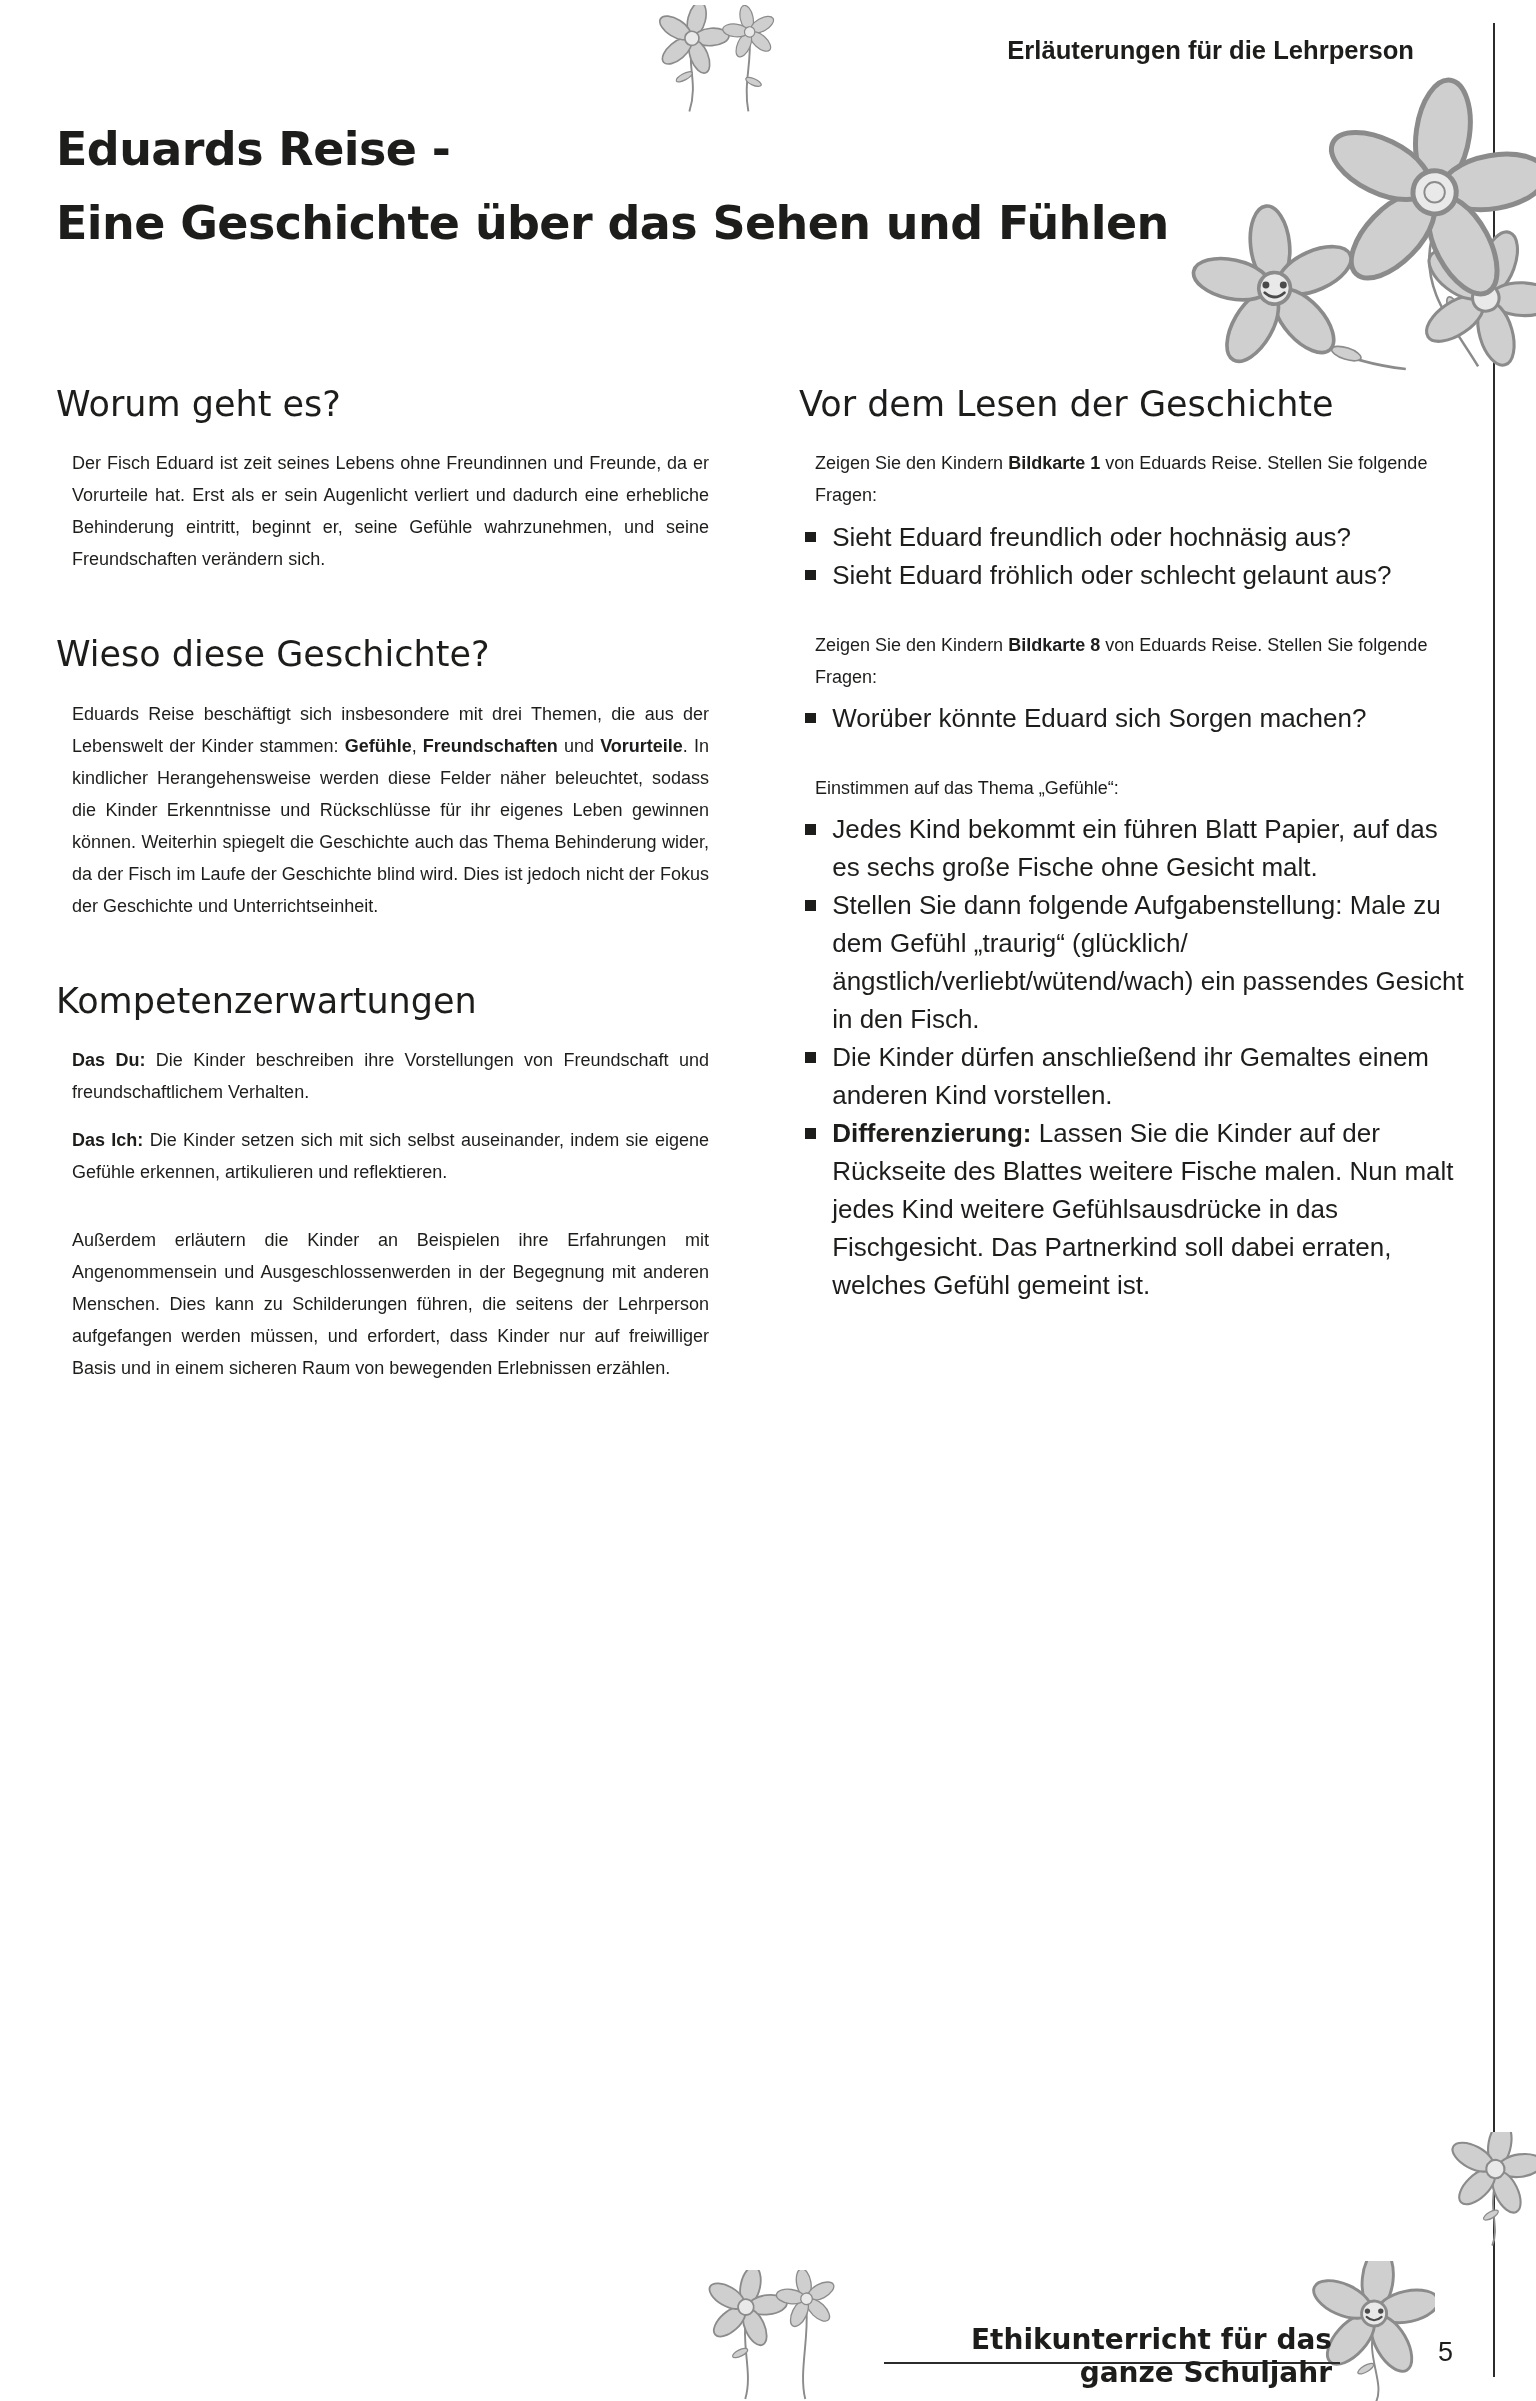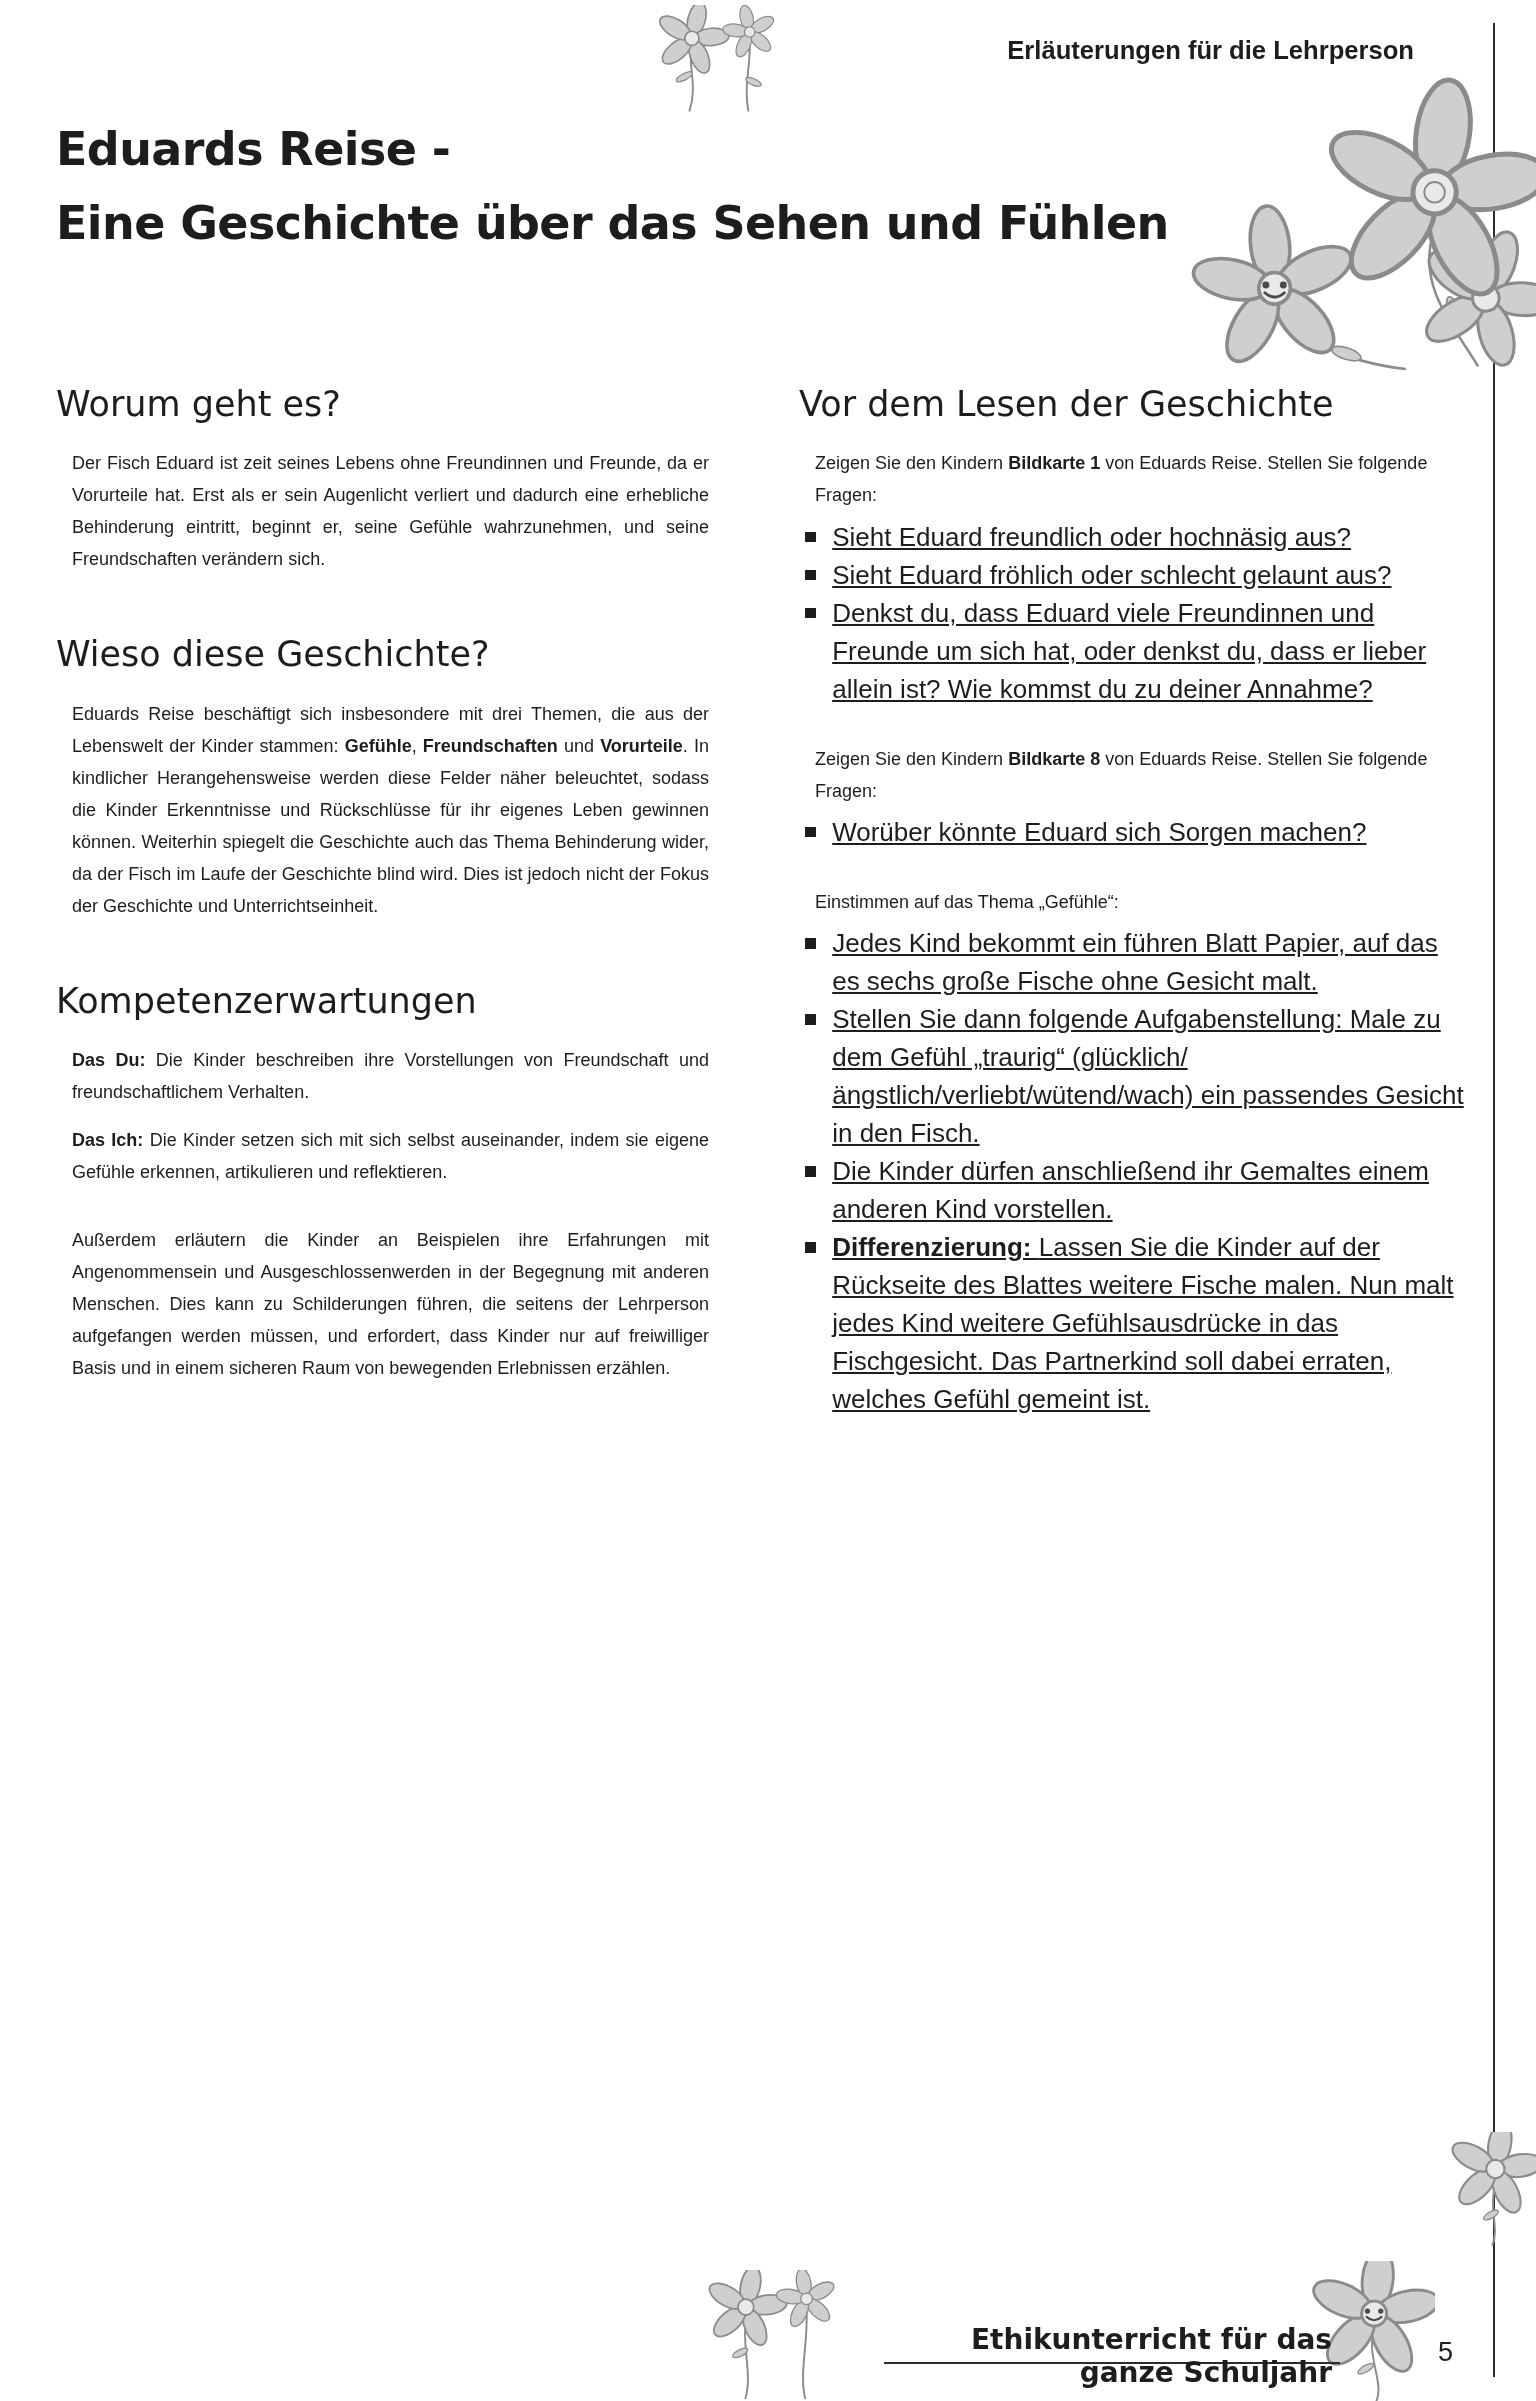--- a/index.html
+++ b/index.html
@@ -15,21 +15,21 @@
   .title-line{display:block;}
   .columns{position:absolute;left:56px;top:384px;width:1411px;display:flex;gap:74px;}
   .col{width:669px;flex:0 0 auto;}
   .heading{font-family:"DejaVu Sans",sans-serif;font-weight:400;font-size:35px;line-height:1.15;margin:0 0 23px 0;}
   .mt-section{margin-top:59px;}
   .para{font-size:18px;line-height:32px;margin:16px;}
   .justify{text-align:justify;}
   .intro{margin-bottom:6.4px;}
   .mt-gap{margin-top:35px;}
   .mt-block{margin-top:36px;}
-  .bullets{margin-top:2px;text-decoration:underline;}
+  .bullets{margin-top:2px;}
   .bullet-item{display:flex;align-items:flex-start;}
   .bullet-marker{flex:0 0 auto;width:10.2px;height:10.2px;background:#1d1d1b;margin:14px 16.6px 0 6.4px;}
   .bullet-text{flex:1;font-size:26px;line-height:38px;}
   .deco{position:absolute;}
   .footer-line{position:absolute;left:884px;top:2362px;width:456px;height:1.9px;background:#2b2b2b;}
   .footer-text{position:absolute;top:2323px;left:884px;width:448px;text-align:right;
                font-family:"DejaVu Sans",sans-serif;font-weight:700;font-size:28px;}
   .page-number{position:absolute;top:2337px;left:1438px;font-size:27px;}
 </style>
 </head>
@@ -108,24 +108,20 @@
       <p class="para intro"><span>Zeigen Sie den Kindern </span><span class="b">Bildkarte 1</span><span> von Eduards Reise. Stellen Sie folgende Fragen:</span></p>
       <div class="bullets">
           <div class="bullet-item">
             <span class="bullet-marker"></span>
             <span class="bullet-text"><span>Sieht Eduard freundlich oder hochnäsig aus?</span></span>
           </div>
           <div class="bullet-item">
             <span class="bullet-marker"></span>
             <span class="bullet-text"><span>Sieht Eduard fröhlich oder schlecht gelaunt aus?</span></span>
           </div>
-          <div class="bullet-item">
-            <span class="bullet-marker"></span>
-            <span class="bullet-text"><span>Denkst du, dass Eduard viele Freundinnen und Freunde um sich hat, oder denkst du, dass er lieber allein ist? Wie kommst du zu deiner Annahme?</span></span>
-          </div>
         </div>
 
       <p class="para intro mt-gap"><span>Zeigen Sie den Kindern </span><span class="b">Bildkarte 8</span><span> von Eduards Reise. Stellen Sie folgende Fragen:</span></p>
       <div class="bullets">
           <div class="bullet-item">
             <span class="bullet-marker"></span>
             <span class="bullet-text"><span>Worüber könnte Eduard sich Sorgen machen?</span></span>
           </div>
         </div>
 

